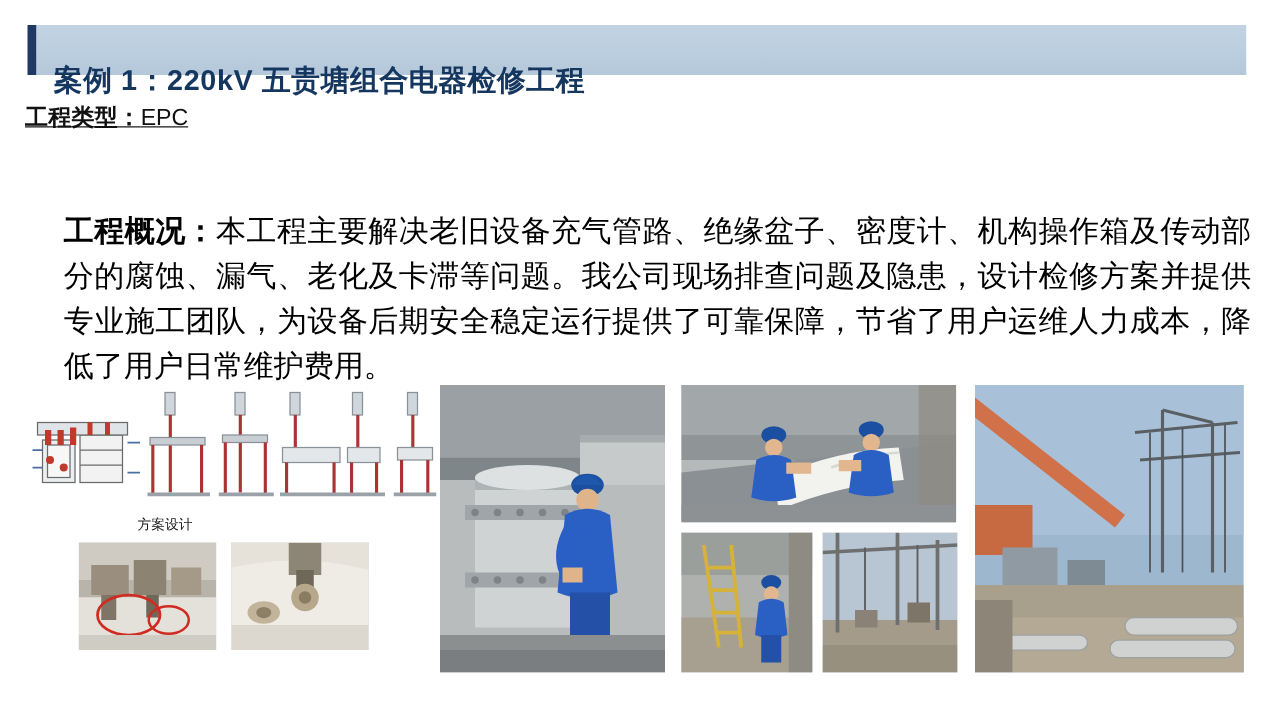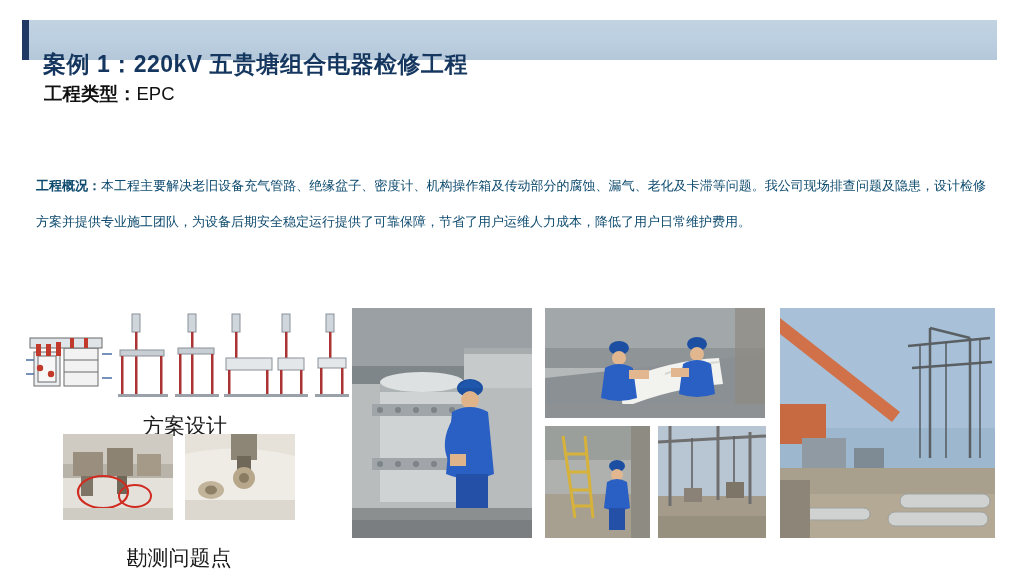--- a/index.html
+++ b/index.html
@@ -35,65 +35,66 @@
     color: #15375f;
     padding-left: 14px;
     letter-spacing: 0.5px;
     white-space: nowrap;
     margin-top: 48px;
   }
 
   
   .info-block {
     position: absolute;
-    left: 44px;
+    left: 20px;
     top: 76px;
     width: 950px;
+    text-decoration: underline;
   }
   .info-line {
     font-size: 18.5px;
     line-height: 36px;
     color: #111111;
     white-space: nowrap;
   }
   .info-line .lbl {
     font-weight: bold;
   }
   .summary {
     position: absolute;
-    left: 36px;
+    left: 51px;
     top: 168px;
     width: 950px;
-    font-size: 13px;
+    font-size: 24px;
     line-height: 36px;
     text-align: justify;
-    color: #0c4a6e;
+    color: #000000;
   }
   .summary .lbl {
     font-weight: bold;
   }
 
   
   .photos {
     position: absolute;
     left: 0;
     top: 300px;
     width: 1021px;
     height: 274px;
   }
   .ph {
     position: absolute;
     overflow: hidden;
     background: #d8d8d8;
   }
   .cap {
     position: absolute;
-    font-size: 21px;
+    font-size: 11px;
     color: #1a1a1a;
-    text-align: center;
+    text-align: left;
     white-space: nowrap;
   }
 
   
   .diagram {
     position: absolute;
     left: 20px;
     top: 8px;
     width: 330px;
     height: 105px;
@@ -211,21 +212,20 @@
       <path d="M0 20 Q55 8 110 22 L110 86 L0 86 Z" fill="#efece6"></path>
       <rect x="46" y="0" width="26" height="26" fill="#8d8576"></rect>
       <rect x="52" y="22" width="14" height="18" fill="#6f6859"></rect>
       <circle cx="59" cy="44" r="11" fill="#b7a88c"></circle>
       <circle cx="59" cy="44" r="5" fill="#8a7c63"></circle>
       <ellipse cx="26" cy="56" rx="13" ry="9" fill="#c2b49a"></ellipse>
       <ellipse cx="26" cy="56" rx="6" ry="4.5" fill="#8d7f66"></ellipse>
       <rect x="0" y="66" width="110" height="20" fill="#ddd8cf"></rect>
     </svg>
   </div>
-  <div class="cap" style="left:104px; top:244px; width:150px;">勘测问题点</div>
 
   <div class="ph" style="left:352px; top:8px; width:180px; height:230px;">
     <svg width="180" height="230" viewBox="0 0 180 230" xmlns="http://www.w3.org/2000/svg">
       <rect width="180" height="230" fill="#b9bcbd"></rect>
       <rect x="0" y="0" width="180" height="58" fill="#9aa0a3"></rect>
       <rect x="0" y="58" width="180" height="18" fill="#7f8689"></rect>
 
       <rect x="28" y="74" width="84" height="120" fill="#cfd3d4"></rect>
       <rect x="28" y="74" width="84" height="10" fill="#aeb3b5"></rect>
       <ellipse cx="70" cy="74" rx="42" ry="10" fill="#dde1e2"></ellipse>

